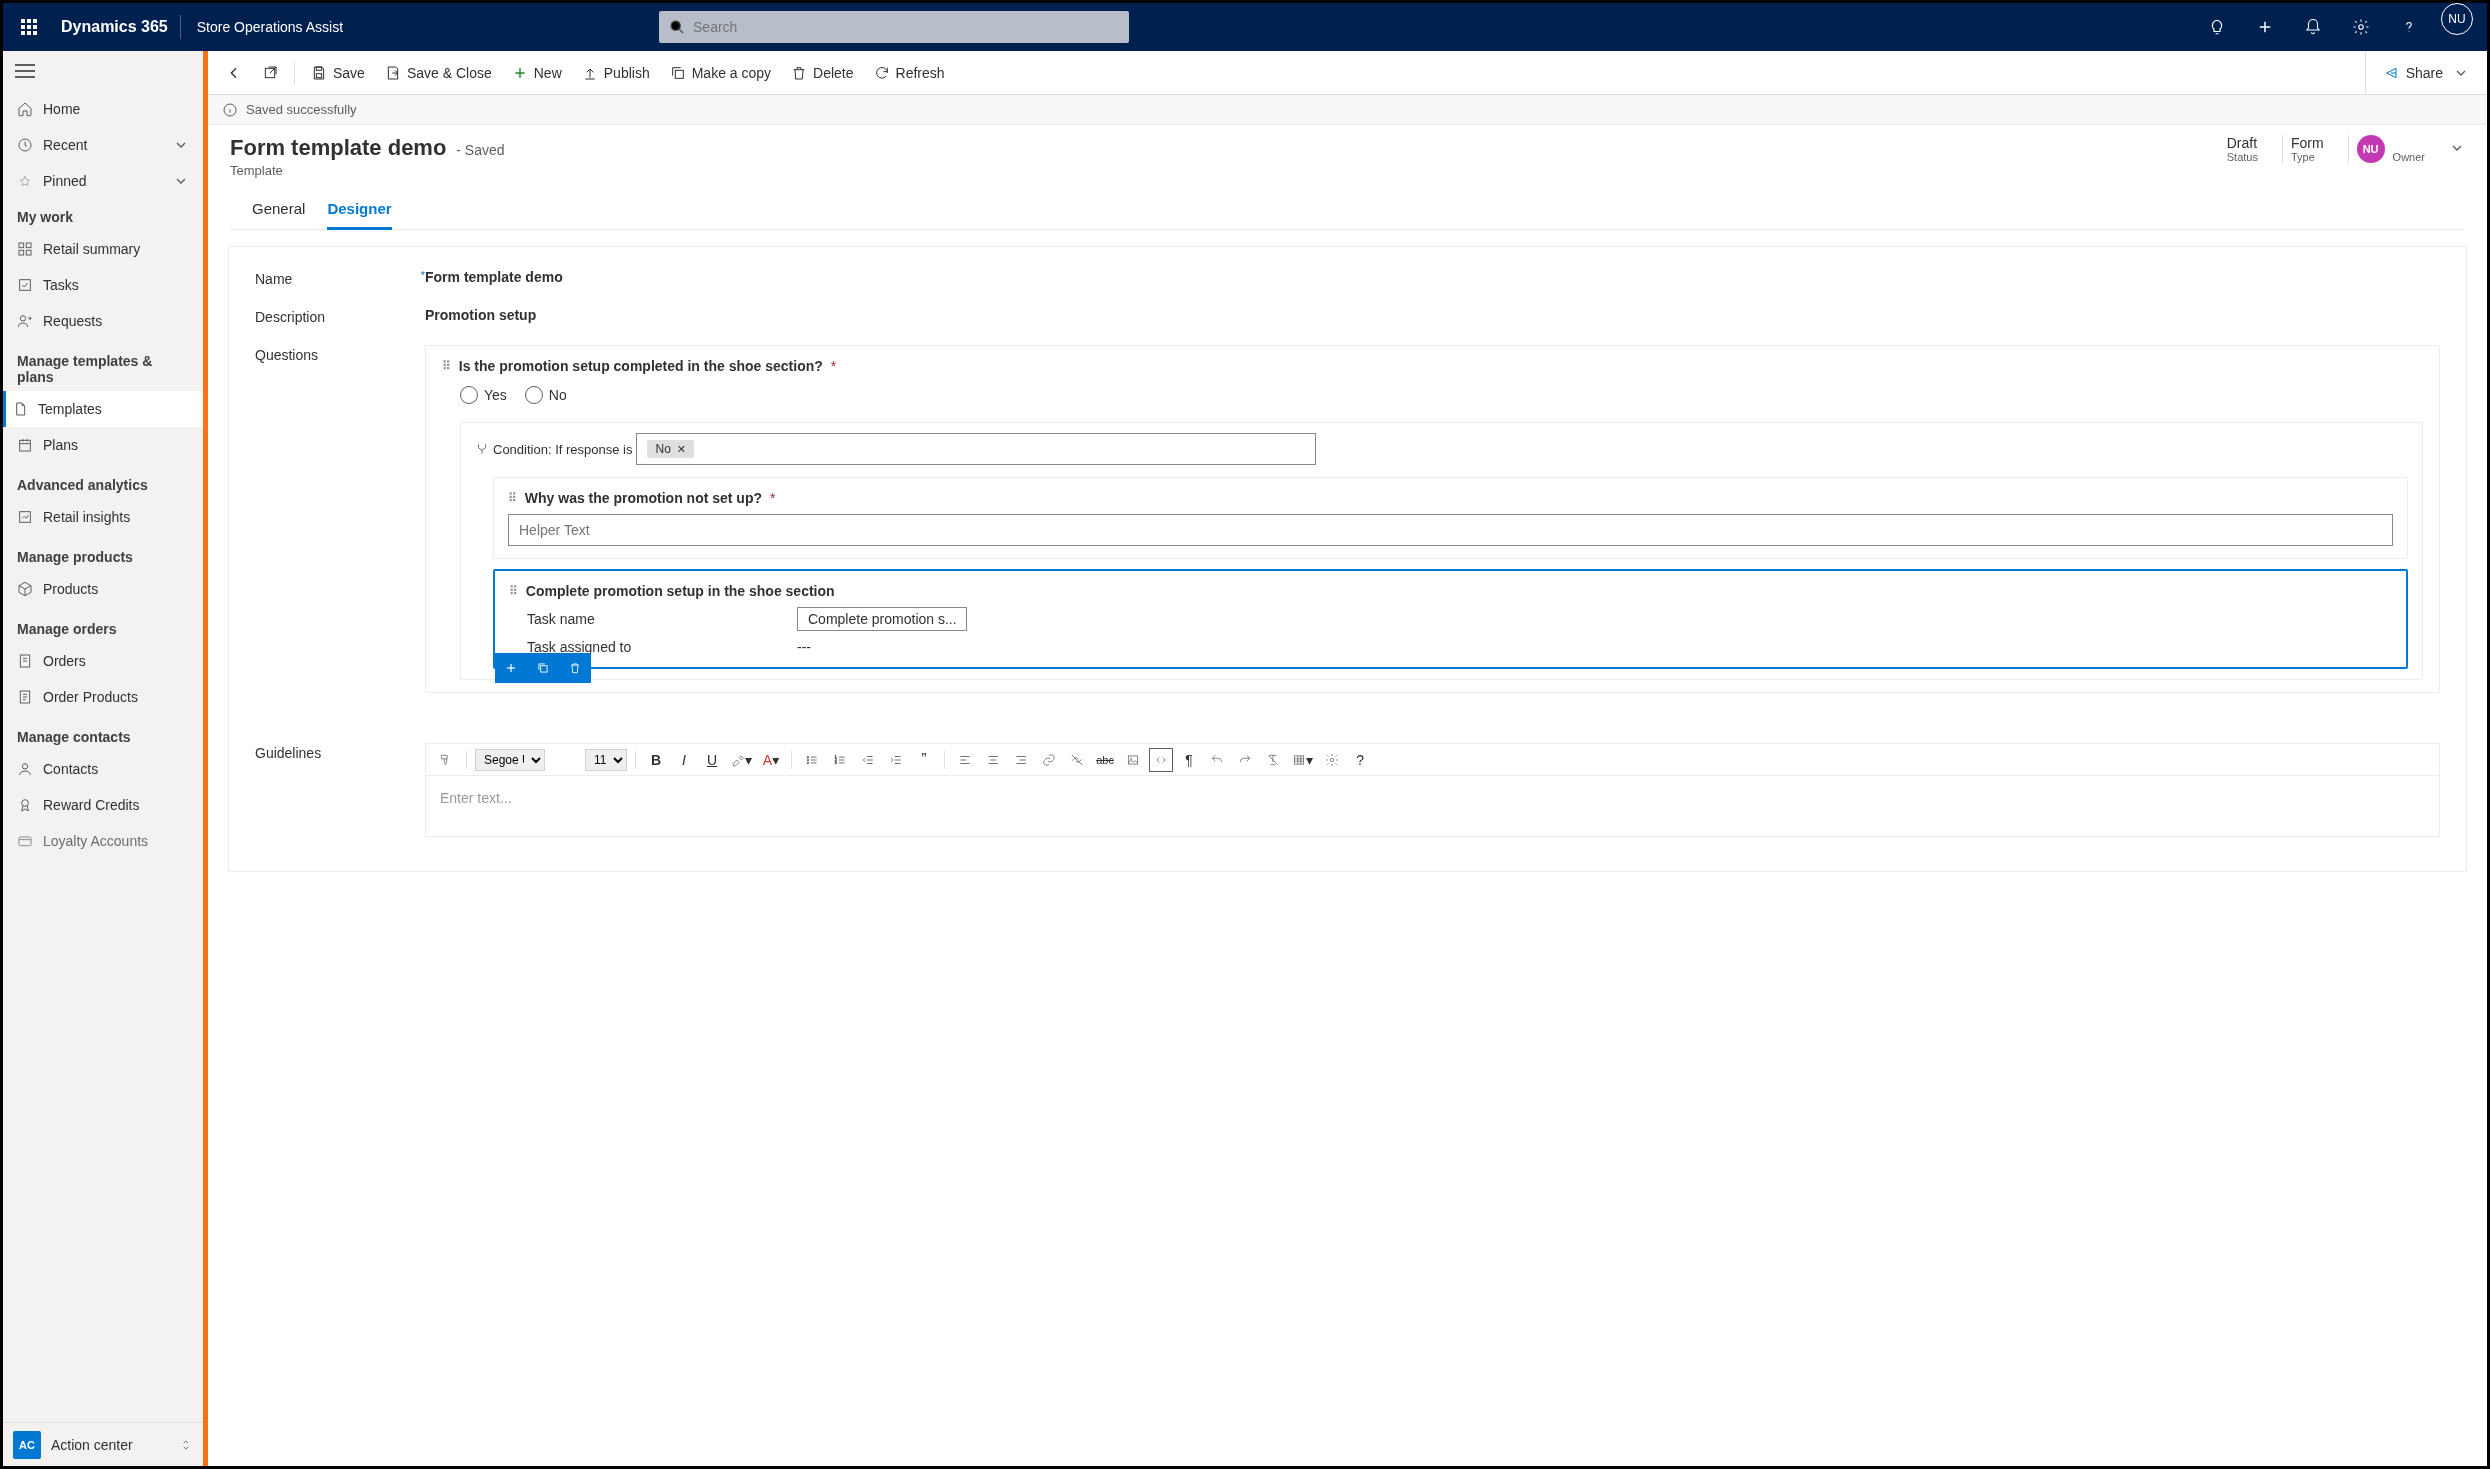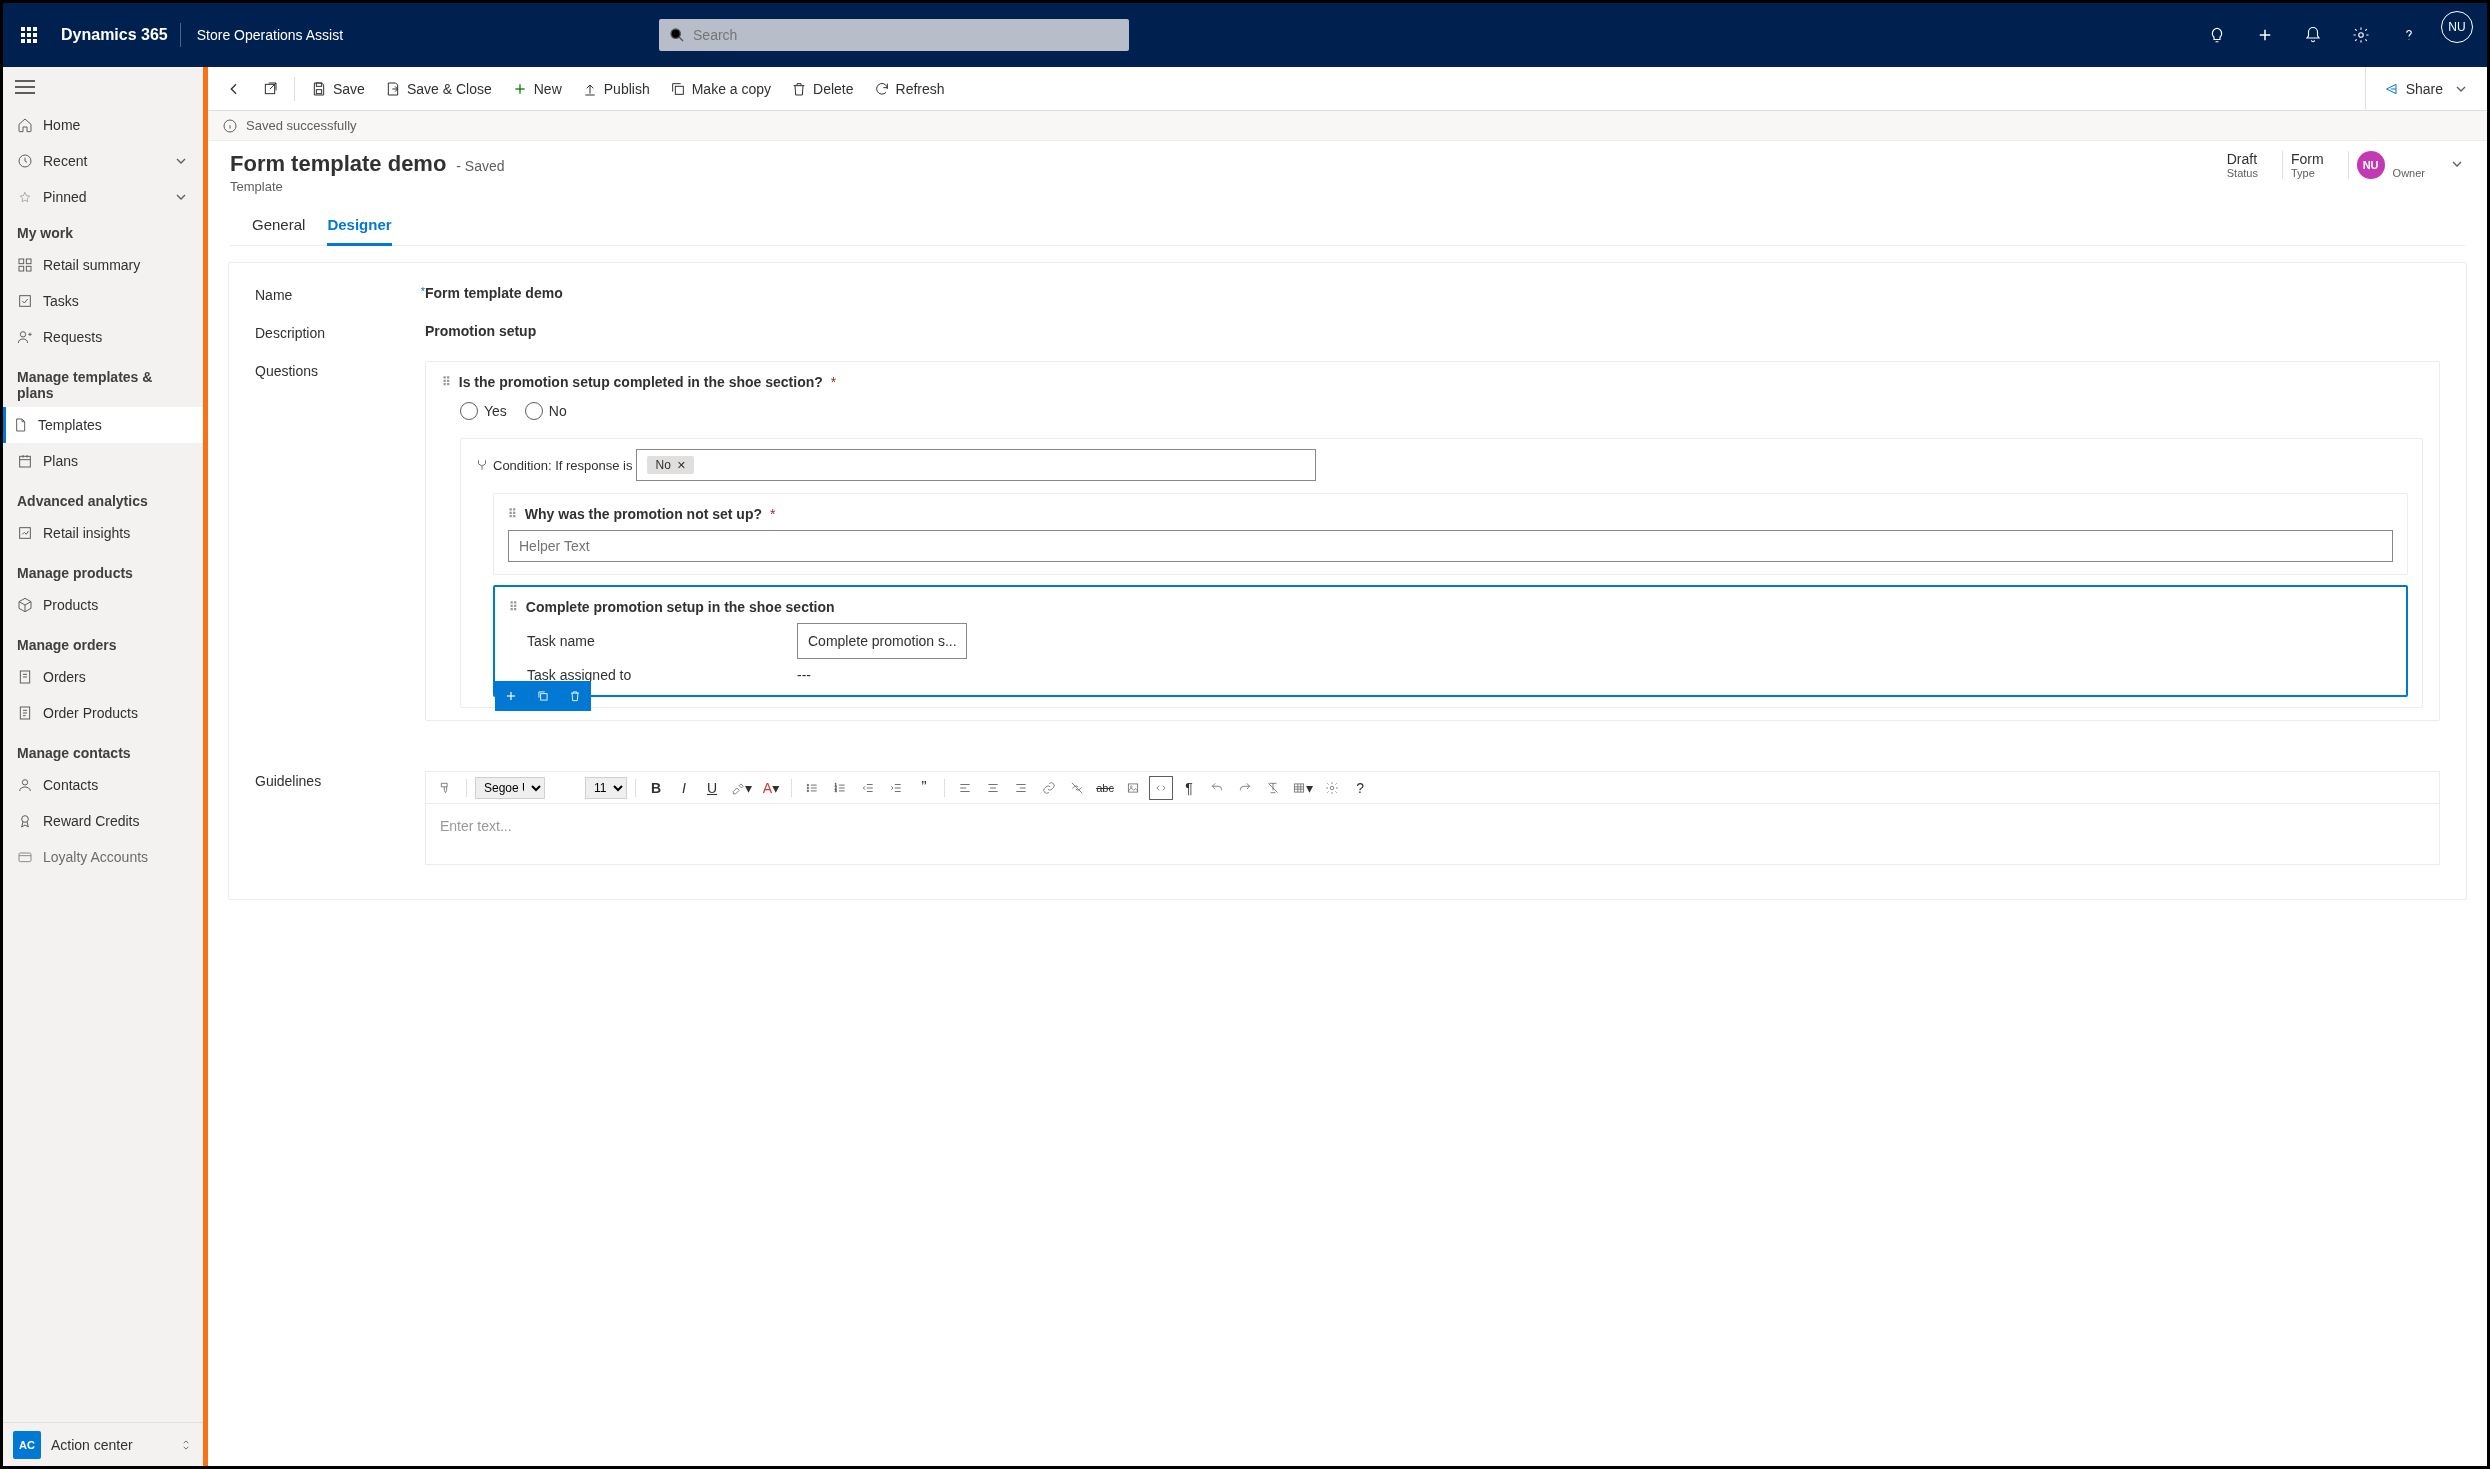--- a/index.html
+++ b/index.html
@@ -4,21 +4,21 @@
 <style>
   * { box-sizing: border-box; margin: 0; padding: 0; }
   html, body { width: 100%; height: 100%; font-family: "Segoe UI", Arial, sans-serif; font-size: 14px; color: #323130; background: #fff; }
   button { font-family: inherit; font-size: inherit; background: none; border: none; cursor: pointer; color: inherit; }
   input, select { font-family: inherit; font-size: inherit; }
 
   
   .screen-frame { border: 3px solid #000; width: 100%; height: 100%; display: flex; flex-direction: column; }
 
   
-  .topbar { height: 64px; background: #002050; color: #fff; display: flex; align-items: center; padding: 0 6px; }
+  .topbar { height: 48px; background: #002050; color: #fff; display: flex; align-items: center; padding: 0 6px; }
   .waffle { width: 40px; height: 48px; display:flex; align-items:center; justify-content:center;}
   .waffle-grid { display:grid; grid-template-columns: repeat(3,4px); grid-template-rows: repeat(3,4px); gap:2px;}
   .waffle-grid span { background:#fff; width:4px; height:4px;}
   .brand { font-weight:600; font-size:16px; padding: 0 12px;}
   .tb-div { width:1px; height:24px; background: rgba(255,255,255,0.3); }
   .appname { padding: 0 16px; font-size:14px;}
   .tb-spacer-left { flex: 0 0 300px;}
   .searchbox { flex: 0 0 470px; height:32px; background:#b8bec9; border-radius:2px; display:flex; align-items:center; padding:0 10px; }
   .searchbox svg { width:16px;height:16px; stroke:#555;}
   .searchbox input { background:none; border:none; outline:none; flex:1; padding-left:8px; color:#333;}
@@ -113,21 +113,21 @@
   .chip{background:#e1dfdd; padding:2px 8px; border-radius:2px; font-size:12px; display:flex; align-items:center; gap:6px;}
   .chip .x{font-size:11px; cursor:pointer;}
 
   .subq{border:1px solid #ececec; border-radius:2px; margin:12px 0 0 18px; padding:12px 14px;}
   .helperinput{width:100%; height:32px; border:1px solid #8a8886; padding:0 10px; margin-top:8px;}
 
   .taskcard{border:2px solid #0078d4; border-radius:2px; margin:10px 0 0 18px; padding:12px 14px; position:relative;}
   .taskhead{display:flex; align-items:center; gap:8px; font-weight:600;}
   .taskrow{display:flex; align-items:center; padding:8px 0 0 18px;}
   .taskrow .tl{width:270px;}
-  .taskinput{width:170px; height:36px; border:1px solid #8a8886; padding:0 10px; white-space:nowrap; overflow:hidden; text-overflow:ellipsis; display:flex; align-items:center;}
+  .taskinput{width:170px; height:24px; border:1px solid #8a8886; padding:0 10px; white-space:nowrap; overflow:hidden; text-overflow:ellipsis; display:flex; align-items:center;}
   .tasktoolbar{position:absolute; left:0; bottom:-16px; background:#0078d4; display:flex;}
   .tasktoolbar button{width:32px;height:30px; display:flex;align-items:center;justify-content:center;}
   .tasktoolbar svg{width:14px;height:14px;stroke:#fff;}
 
   .guidewrap{flex:1; border:1px solid #ececec;}
   .rtb{height:32px; border-bottom:1px solid #ececec; display:flex; align-items:center; padding:0 8px; gap:4px; flex-wrap:nowrap; overflow:hidden;}
   .rtbtn{min-width:24px;height:24px;display:flex;align-items:center;justify-content:center; padding:0 3px;}
   .rtbtn svg{width:14px;height:14px;stroke:#605e5c;fill:none;}
   .rtsel{height:22px;border:1px solid #d2d0ce; font-size:12px; padding:0 4px;}
   .rtsel.font{width:70px;}

